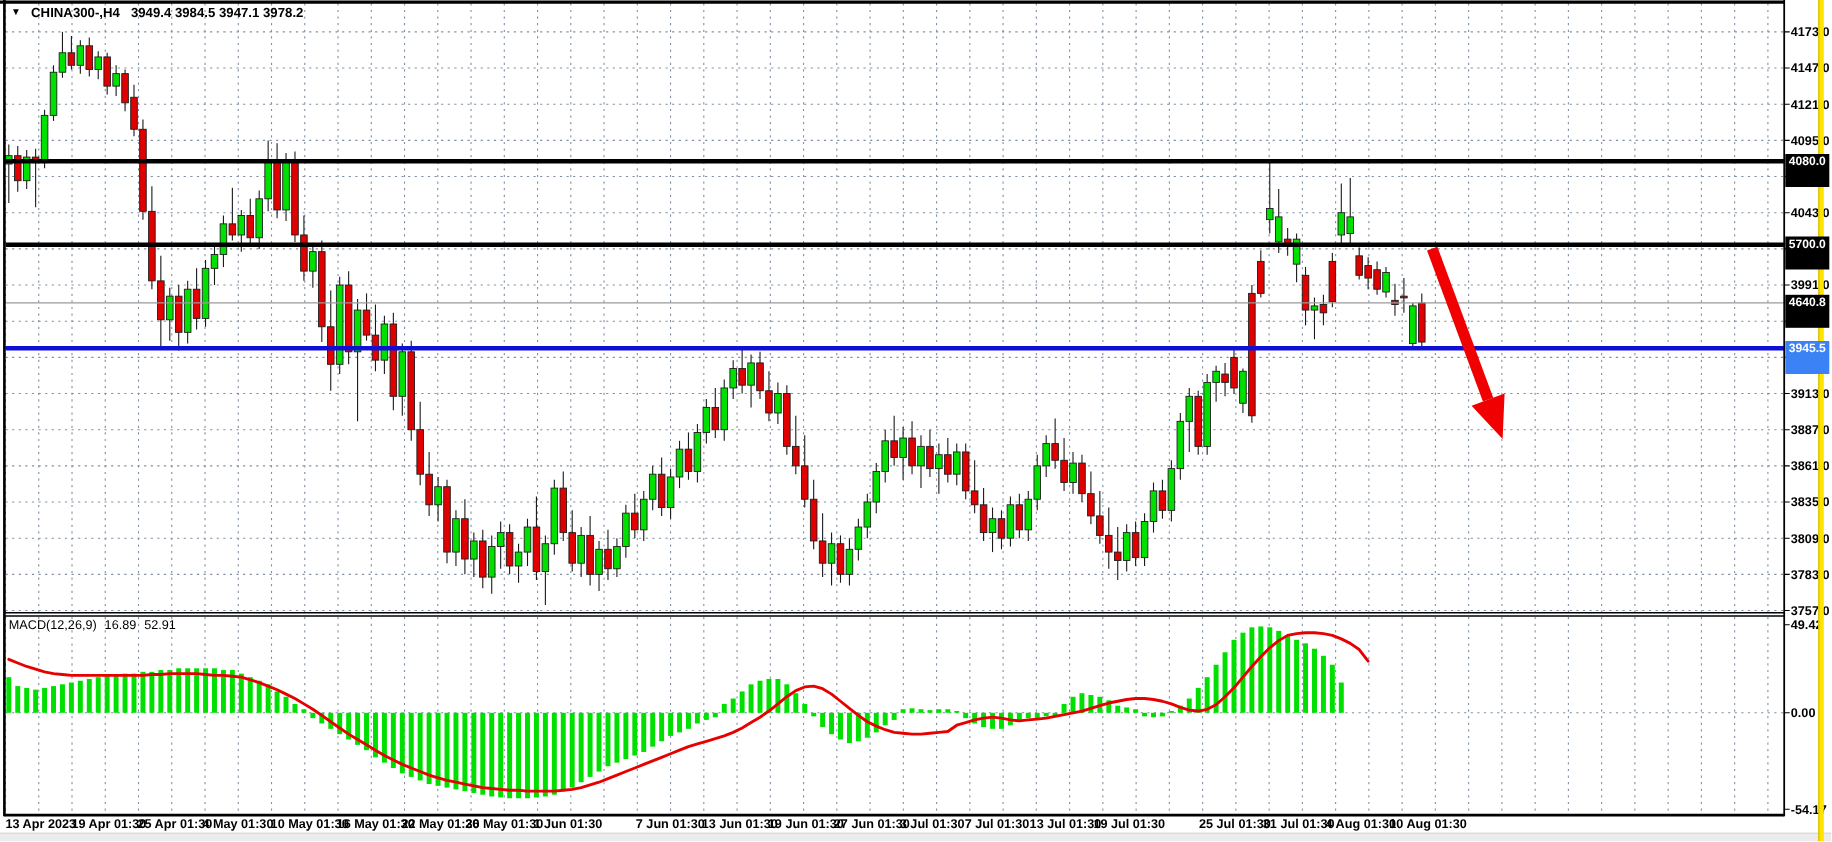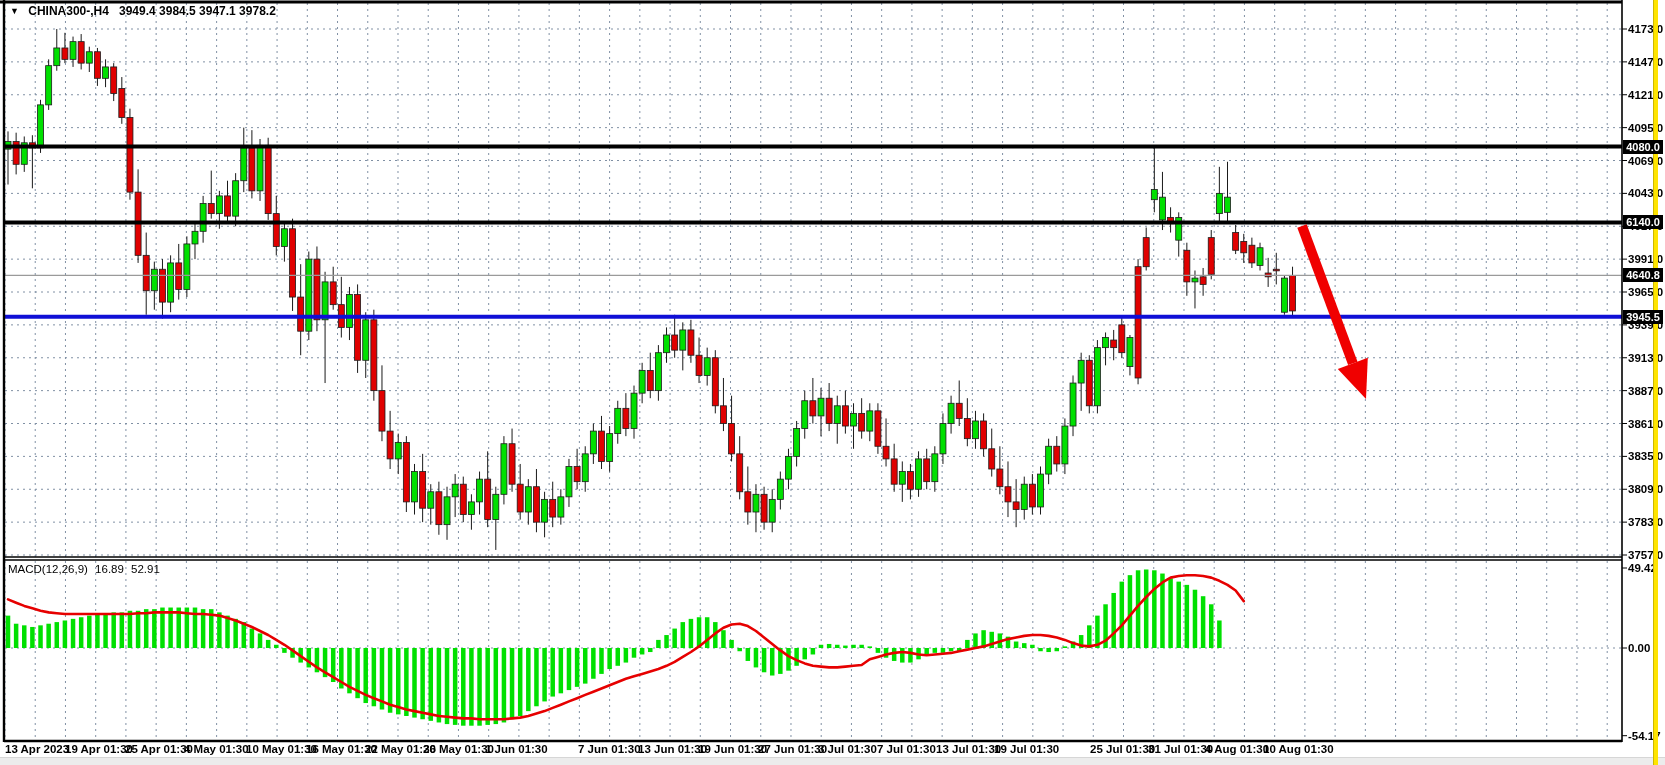--- a/index.html
+++ b/index.html
@@ -4,21 +4,21 @@
 <style>
   html,body{margin:0;padding:0;background:#ffffff;}
   #stage{position:relative;width:1665px;height:765px;background:#ffffff;overflow:hidden;
          font-family:"Liberation Sans",sans-serif;}
   #chart-svg{position:absolute;left:0;top:0;}
   .overlay{position:absolute;color:#000000;white-space:nowrap;}
   #title-bar{left:10px;top:4px;font-size:12px;font-weight:bold;}
   #title-bar .dd{font-size:9px;margin-right:6px;position:relative;top:-1px;}
   #macd-label{left:8px;top:563px;font-size:11.5px;font-weight:normal;}
   #macd-label span{margin-right:4px;}
-  .price-box{position:absolute;left:1623px;width:40px;height:14px;line-height:14px;
+  .price-box{position:absolute;left:1623px;width:40px;height:30px;line-height:14px;
              font-size:11px;font-weight:bold;color:#fff;text-align:center;z-index:5;}
   #bottom-strip{position:absolute;left:0;top:757px;width:1665px;height:8px;background:#ececec;
                 border-top:1px solid #d6d6d6;}
   #scroll-accent{position:absolute;left:1653px;top:0;width:4px;height:765px;background:#ffe400;
                  border-left:1px solid #cdb900;}
 </style>
 </head>
 <body>
 
 <div id="stage">
@@ -981,19 +981,19 @@
     <span>3949.4 3984.5 3947.1 3978.2</span>
   </div>
 
   <div class="overlay" id="macd-label">
     <span>MACD(12,26,9)</span>
     <span>16.89</span>
     <span>52.91</span>
   </div>
 
   <div class="price-box" id="box-r1" style="top: 139.591px; background: rgb(0, 0, 0);">4080.0</div>
-  <div class="price-box" id="box-r2" style="top: 215.457px; background: rgb(0, 0, 0);">6140.0</div>
+  <div class="price-box" id="box-r2" style="top: 215.457px; background: rgb(0, 0, 0);">5700.0</div>
   <div class="price-box" id="box-cur" style="top: 268.31px; background: rgb(0, 0, 0);">4640.8</div>
-  <div class="price-box" id="box-sup" style="top: 309.656px; background: #000000;">3945.5</div>
+  <div class="price-box" id="box-sup" style="top: 309.656px; background: #3b82f6;">3945.5</div>
 
   <div id="bottom-strip"></div>
   <div id="scroll-accent"></div>
 </div>
 
 </body></html>

